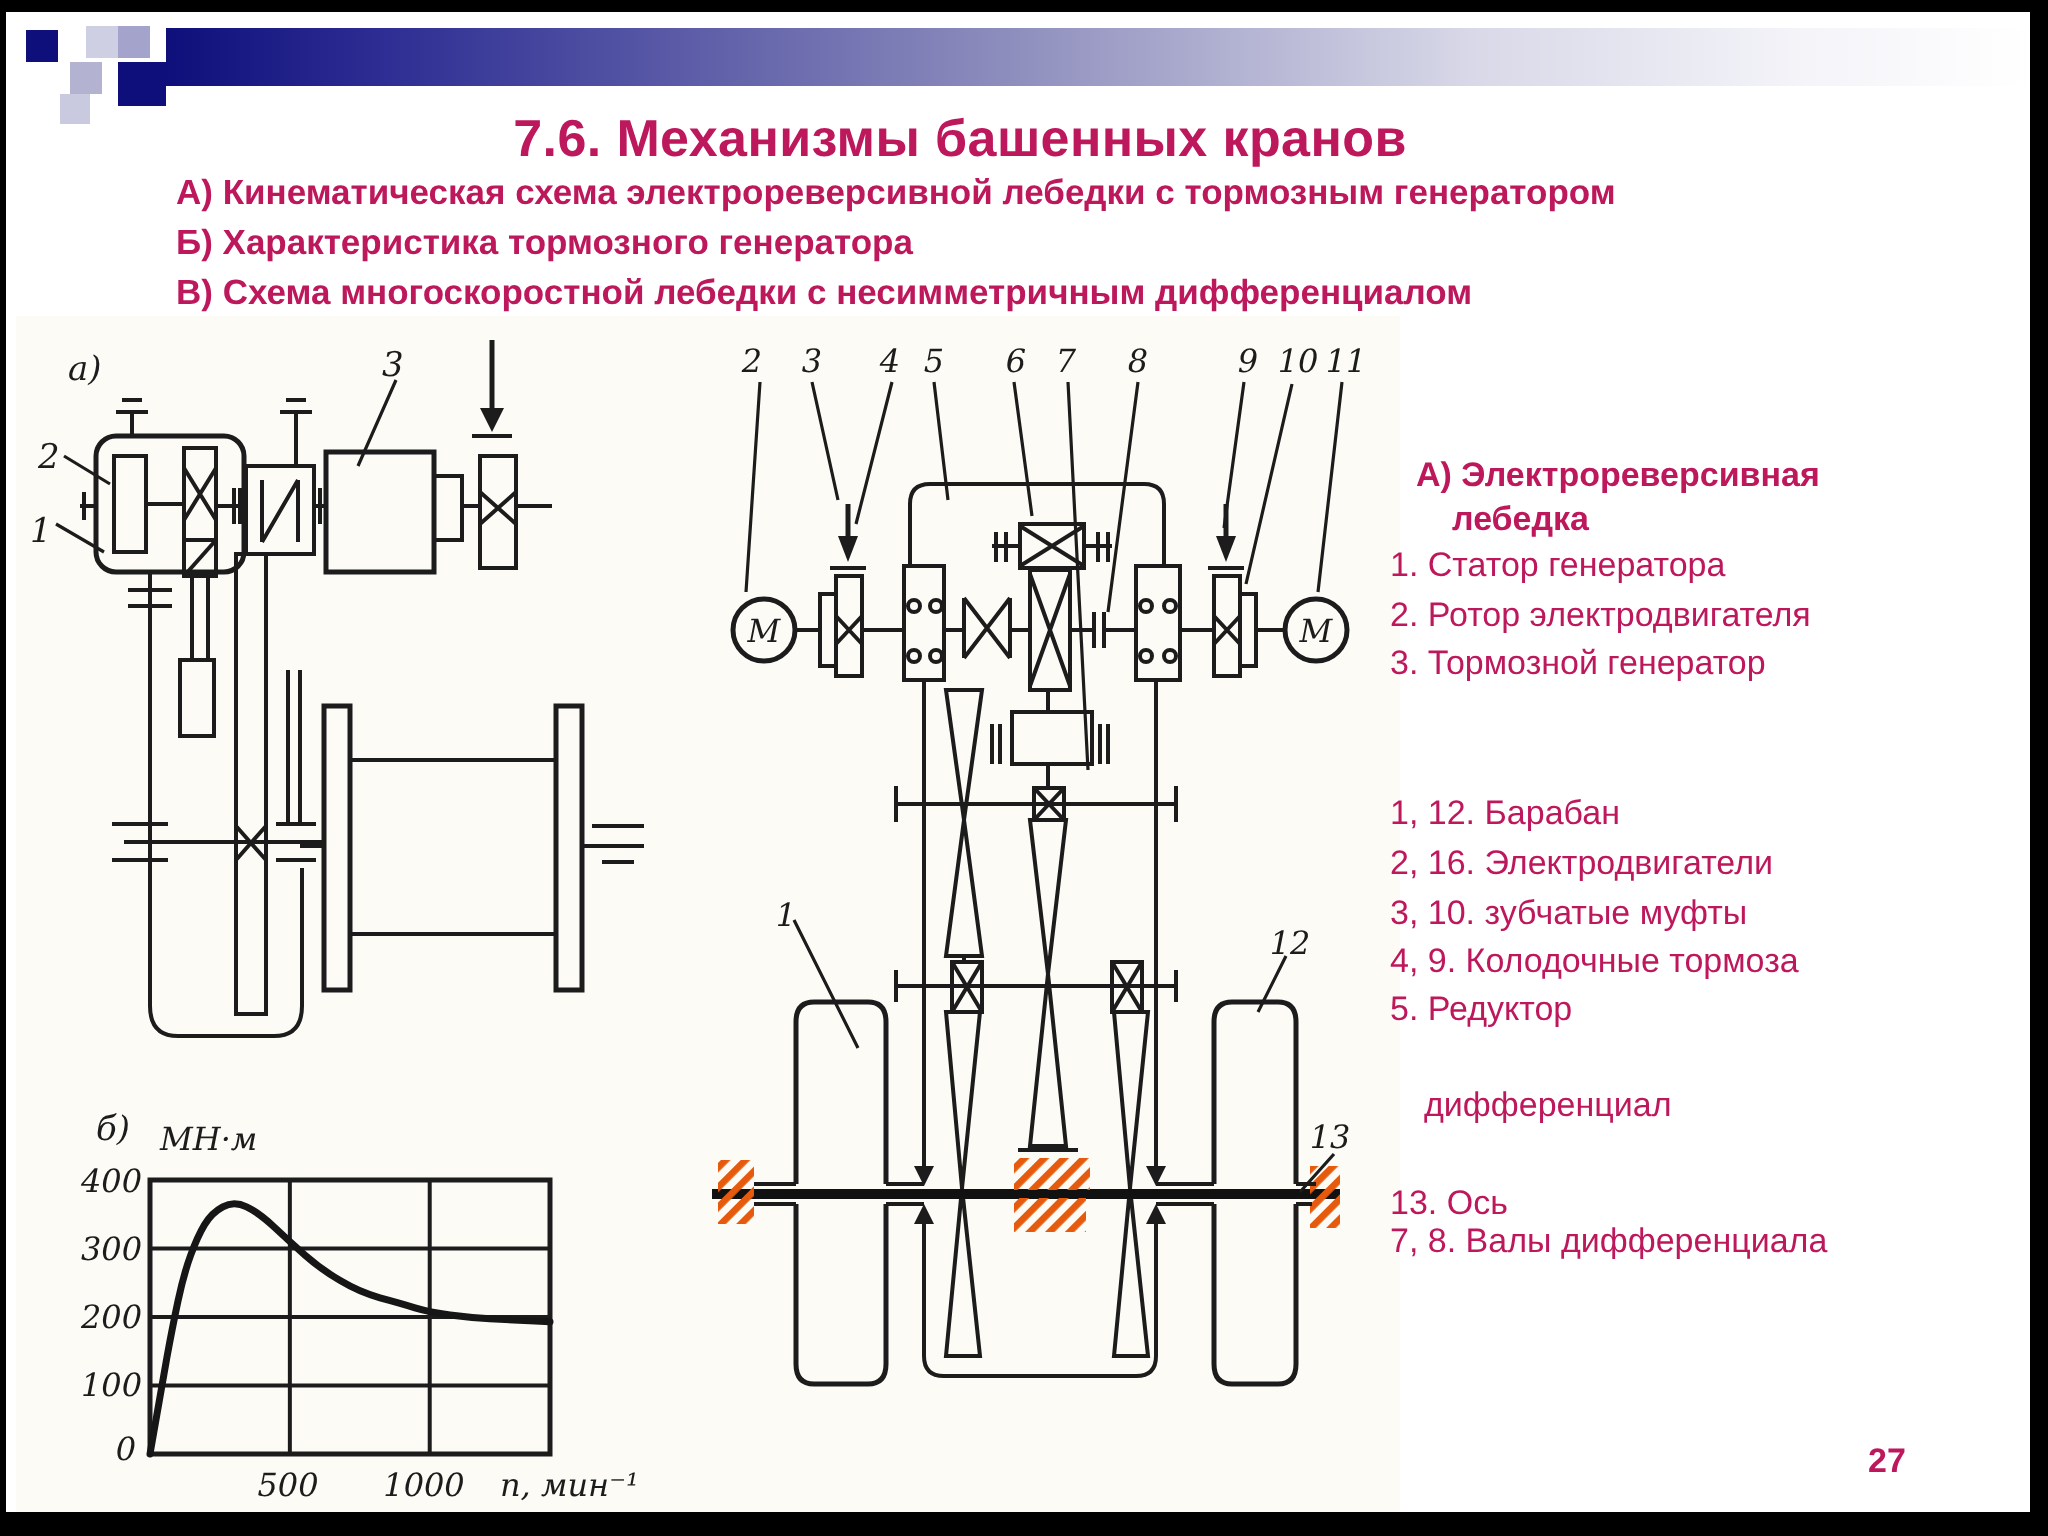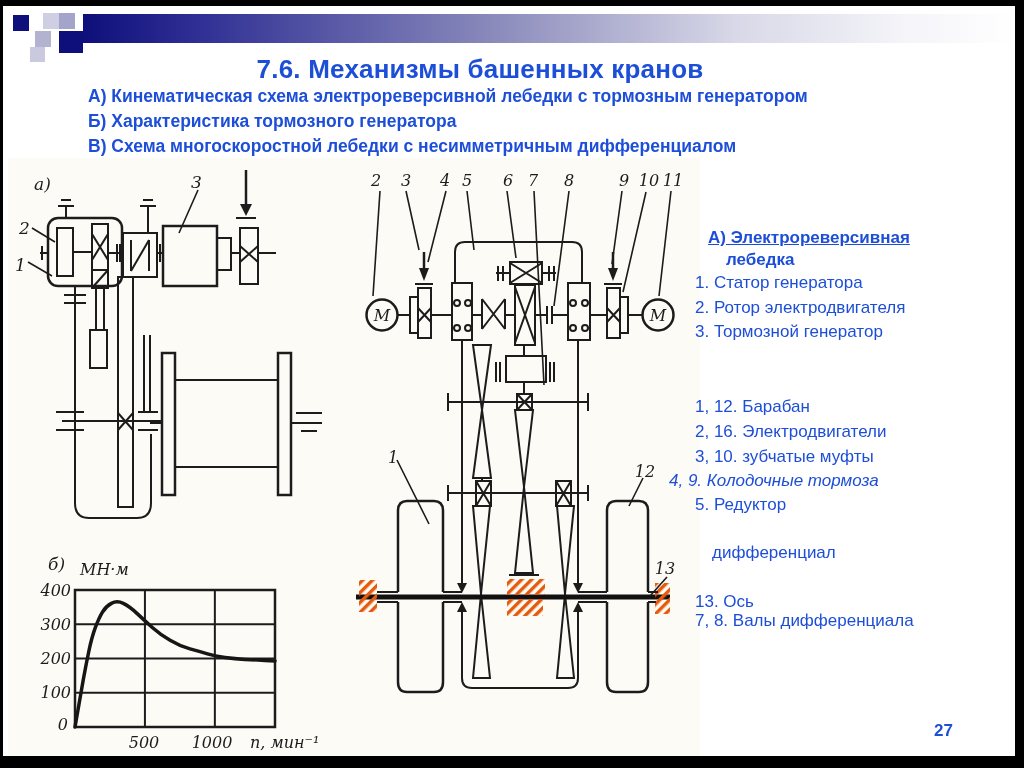--- a/index.html
+++ b/index.html
@@ -1,17 +1,17 @@
 <!DOCTYPE html>
 <html><head>
 <meta charset="utf-8">
 <style>
   html,body{margin:0;padding:0;}
   .slide{position:relative;width:1024px;height:768px;background:#ffffff;overflow:hidden;
-         font-family:"Liberation Sans", sans-serif;color:#1d4ed8;}
+         font-family:"Liberation Sans", sans-serif;color:#be185d;}
   .border{position:absolute;background:#000;}
   .b-top{left:0;top:0;width:1024px;height:6px;}
   .b-left{left:0;top:0;width:3px;height:768px;}
   .b-right{left:1015px;top:0;width:9px;height:768px;}
   .b-bottom{left:0;top:756px;width:1024px;height:12px;}
   .gradbar{position:absolute;left:83px;top:14px;width:932px;height:29px;
            background:linear-gradient(to right,#0f0f7b 0%,#2e2e94 12%,#8d8dbd 45%,#d8d8e8 70%,#f4f4f9 88%,#ffffff 100%);}
   .sq{position:absolute;}
   .paper{position:absolute;left:8px;top:158px;width:692px;height:598px;background:#fcfbf6;}
   .title{position:absolute;left:90px;top:54px;width:780px;text-align:center;
@@ -242,29 +242,29 @@
       <text class="dsmall" x="569" y="186" text-anchor="middle">8</text>
       <text class="dsmall" x="624" y="186" text-anchor="middle">9</text>
       <text class="dsmall" x="649" y="186" text-anchor="middle">10</text>
       <text class="dsmall" x="673" y="186" text-anchor="middle">11</text>
       <text class="dsmall" x="393" y="463" text-anchor="middle">1</text>
       <text class="dsmall" x="645" y="477" text-anchor="middle">12</text>
       <text class="dsmall" x="665" y="574" text-anchor="middle">13</text>
     </g>
   </svg>
 
-  <div class="legend-line legend-bold" style="left:708px;top:228px;text-decoration:underline;">А) Электрореверсивная</div>
+  <div class="legend-line legend-bold" style="left:708px;top:228px;">А) Электрореверсивная</div>
   <div class="legend-line legend-bold" style="left:726px;top:250px;">лебедка</div>
   <div class="legend-line" style="left:695px;top:273px;">1. Статор генератора</div>
   <div class="legend-line" style="left:695px;top:298px;">2. Ротор электродвигателя</div>
   <div class="legend-line" style="left:695px;top:322px;">3. Тормозной генератор</div>
   <div class="legend-line" style="left:695px;top:397px;">1, 12. Барабан</div>
   <div class="legend-line" style="left:695px;top:422px;">2, 16. Электродвигатели</div>
   <div class="legend-line" style="left:695px;top:447px;">3, 10. зубчатые муфты</div>
-  <div class="legend-line" style="left:669px;top:471px;font-style:italic;">4, 9. Колодочные тормоза</div>
+  <div class="legend-line" style="left:695px;top:471px;">4, 9. Колодочные тормоза</div>
   <div class="legend-line" style="left:695px;top:495px;">5. Редуктор</div>
   <div class="legend-line" style="left:712px;top:543px;">дифференциал</div>
   <div class="legend-line" style="left:695px;top:567px;margin-top:44px;">7, 8. Валы дифференциала</div>
   <div class="legend-line" style="left:695px;top:592px;">13. Ось</div>
 
   <div class="pagenum">27</div>
 
   <div class="border b-top"></div>
   <div class="border b-left"></div>
   <div class="border b-right"></div>

